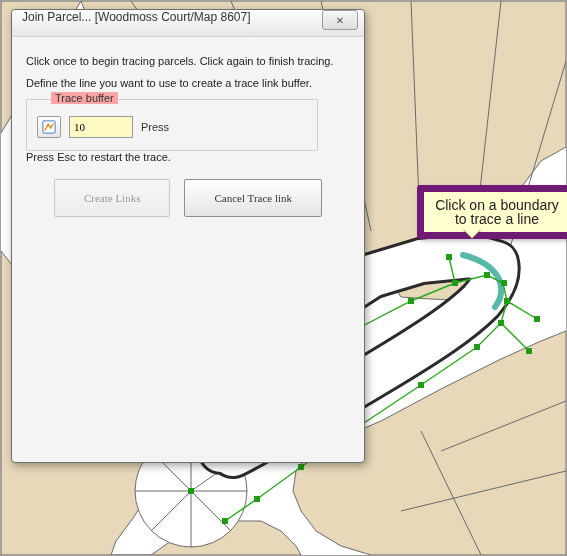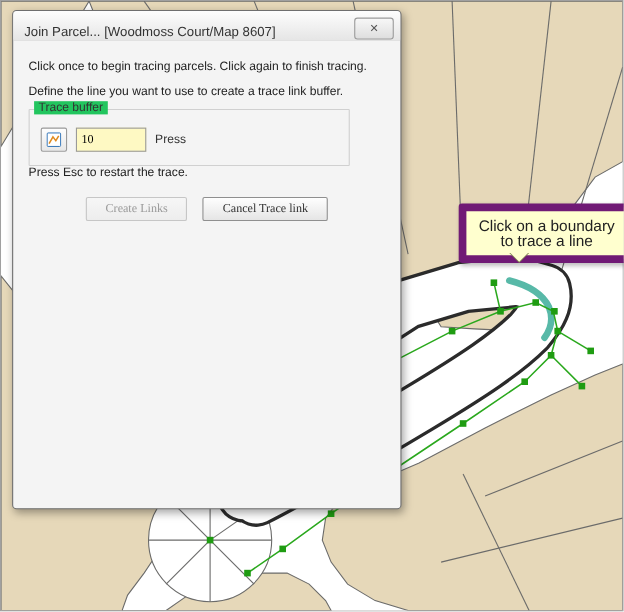--- a/index.html
+++ b/index.html
@@ -1,34 +1,34 @@
 <!DOCTYPE html>
 <html><head>
 <meta charset="utf-8">
 <style>
   html,body{margin:0;padding:0;width:567px;height:556px;overflow:hidden;font-family:"Segoe UI",Tahoma,sans-serif;font-size:11px;color:#222;background:#fff}
   .stage{position:relative;width:567px;height:556px;border:1px solid #a0a0a0;box-sizing:border-box}
   svg.map{position:absolute;inset:0;width:565px;height:554px}
   
   .dialog{position:absolute;left:10px;top:8px;width:352px;height:452px;background:#f4f4f4;border:1px solid #6f6f6f;box-shadow:2px 3px 8px rgba(0,0,0,.35);border-radius:4px}
-  .titlebar{height:26px;background:linear-gradient(#fdfdfd,#e6e6e6);border-bottom:1px solid #cfcfcf;border-radius:4px 4px 0 0;display:flex;align-items:flex-end;padding:0 6px 0 10px;font-size:12px;color:#333}
+  .titlebar{height:26px;background:linear-gradient(#fdfdfd,#e6e6e6);border-bottom:1px solid #cfcfcf;border-radius:4px 4px 0 0;display:flex;align-items:flex-start;padding:0 6px 0 10px;font-size:12px;color:#333}
   .titlebar .title{flex:1;white-space:nowrap;overflow:hidden;text-overflow:ellipsis}
   .closebtn{width:34px;height:18px;border:1px solid #9a9a9a;border-radius:3px;background:linear-gradient(#f7f7f7,#dedede);display:flex;align-items:center;justify-content:center;color:#555;font-size:10px;cursor:default}
   .dlgbody{padding:14px 14px 8px 14px}
   .instr{margin:4px 0 10px 0}
   .groupbox{border:1px solid #d0d0d0;border-radius:1px;margin-top:10px;padding:16px 10px 12px 10px;position:relative;width:270px}
-  .groupbox .legend{position:absolute;top:-8px;left:4px;background:#22c55e;padding:0 4px;color:#333}
+  .groupbox .legend{position:absolute;top:-8px;left:24px;background:#fca5a5;padding:0 4px;color:#333}
   .row{display:flex;align-items:center;gap:8px}
   .iconbtn{width:22px;height:20px;border:1px solid #9a9a9a;border-radius:2px;background:linear-gradient(#fefefe,#e7e7e7);display:flex;align-items:center;justify-content:center}
   .iconbtn svg{width:14px;height:14px}
   .num{width:54px;height:18px;border:1px solid #9a9a9a;background:#fef9c3;padding:1px 4px;font:11px/16px "Segoe UI",Tahoma}
   .unit{color:#333}
   .hint{}
   .btnrow{display:flex;gap:14px;justify-content:center;margin-top:16px}
-  .btn{height:22px;padding:0 17px;border:1px solid #8f8f8f;border-radius:2px;background:linear-gradient(#fefefe,#e5e5e5);font:11px "Segoe UI",Tahoma;color:#333}
+  .btn{height:38px;padding:0 29px;border:1px solid #8f8f8f;border-radius:2px;background:linear-gradient(#fefefe,#e5e5e5);font:11px "Segoe UI",Tahoma;color:#333}
   .btn[disabled]{color:#9a9a9a;border-color:#c6c6c6;background:linear-gradient(#f6f6f6,#ededed)}
   
   .tip{position:absolute;left:416px;top:184px;width:130px;background:#ffffcf;border:7px solid #701a75;border-radius:3px;padding:6px 8px;text-align:center;font-size:14px;line-height:14px;box-shadow:2px 2px 4px rgba(0,0,0,.25)}
   .tip::after{content:"";position:absolute;left:40px;bottom:-14px;border:8px solid transparent;border-top-color:#ffffcf}
   .tip::before{content:"";position:absolute;left:39px;bottom:-16px;border:9px solid transparent;border-top-color:#7d7d50}
   
   .cursor{position:absolute;left:338px;top:388px;width:18px;height:18px;pointer-events:none}
   .cursor::before,.cursor::after{content:"";position:absolute;background:#000}
   .cursor::before{left:8px;top:0;width:1px;height:18px}
   .cursor::after{top:8px;left:0;height:1px;width:18px}

